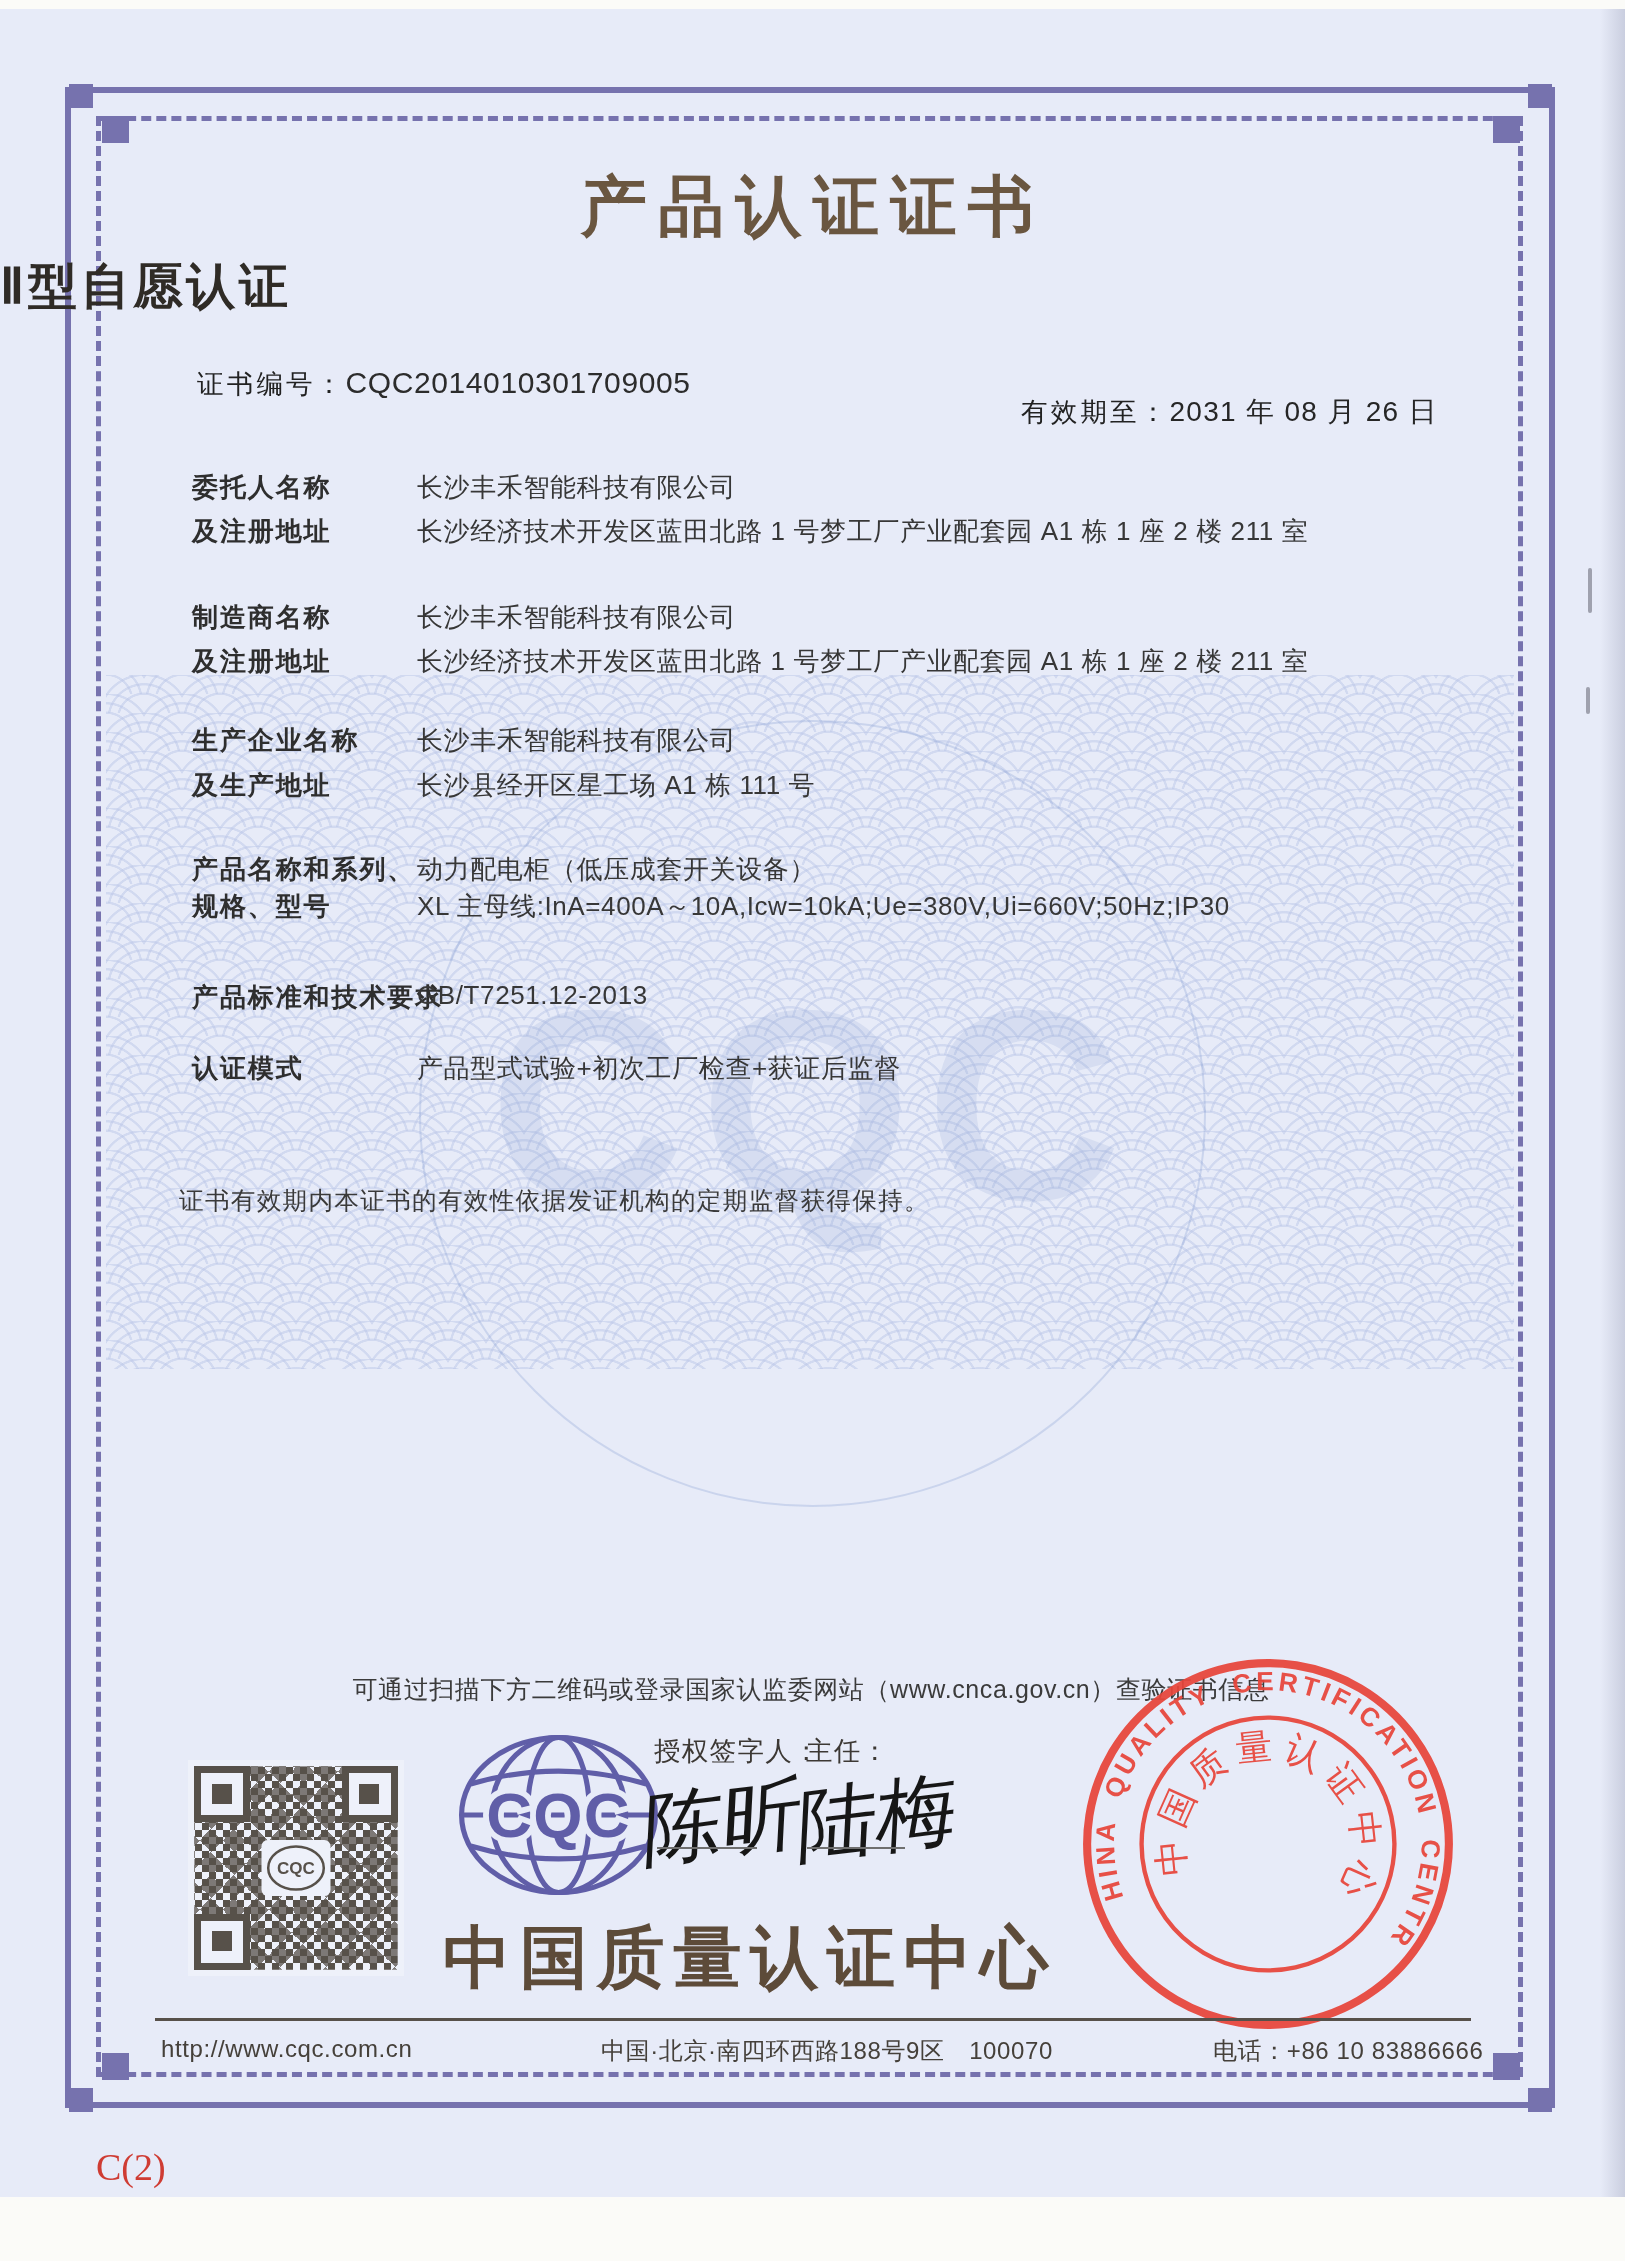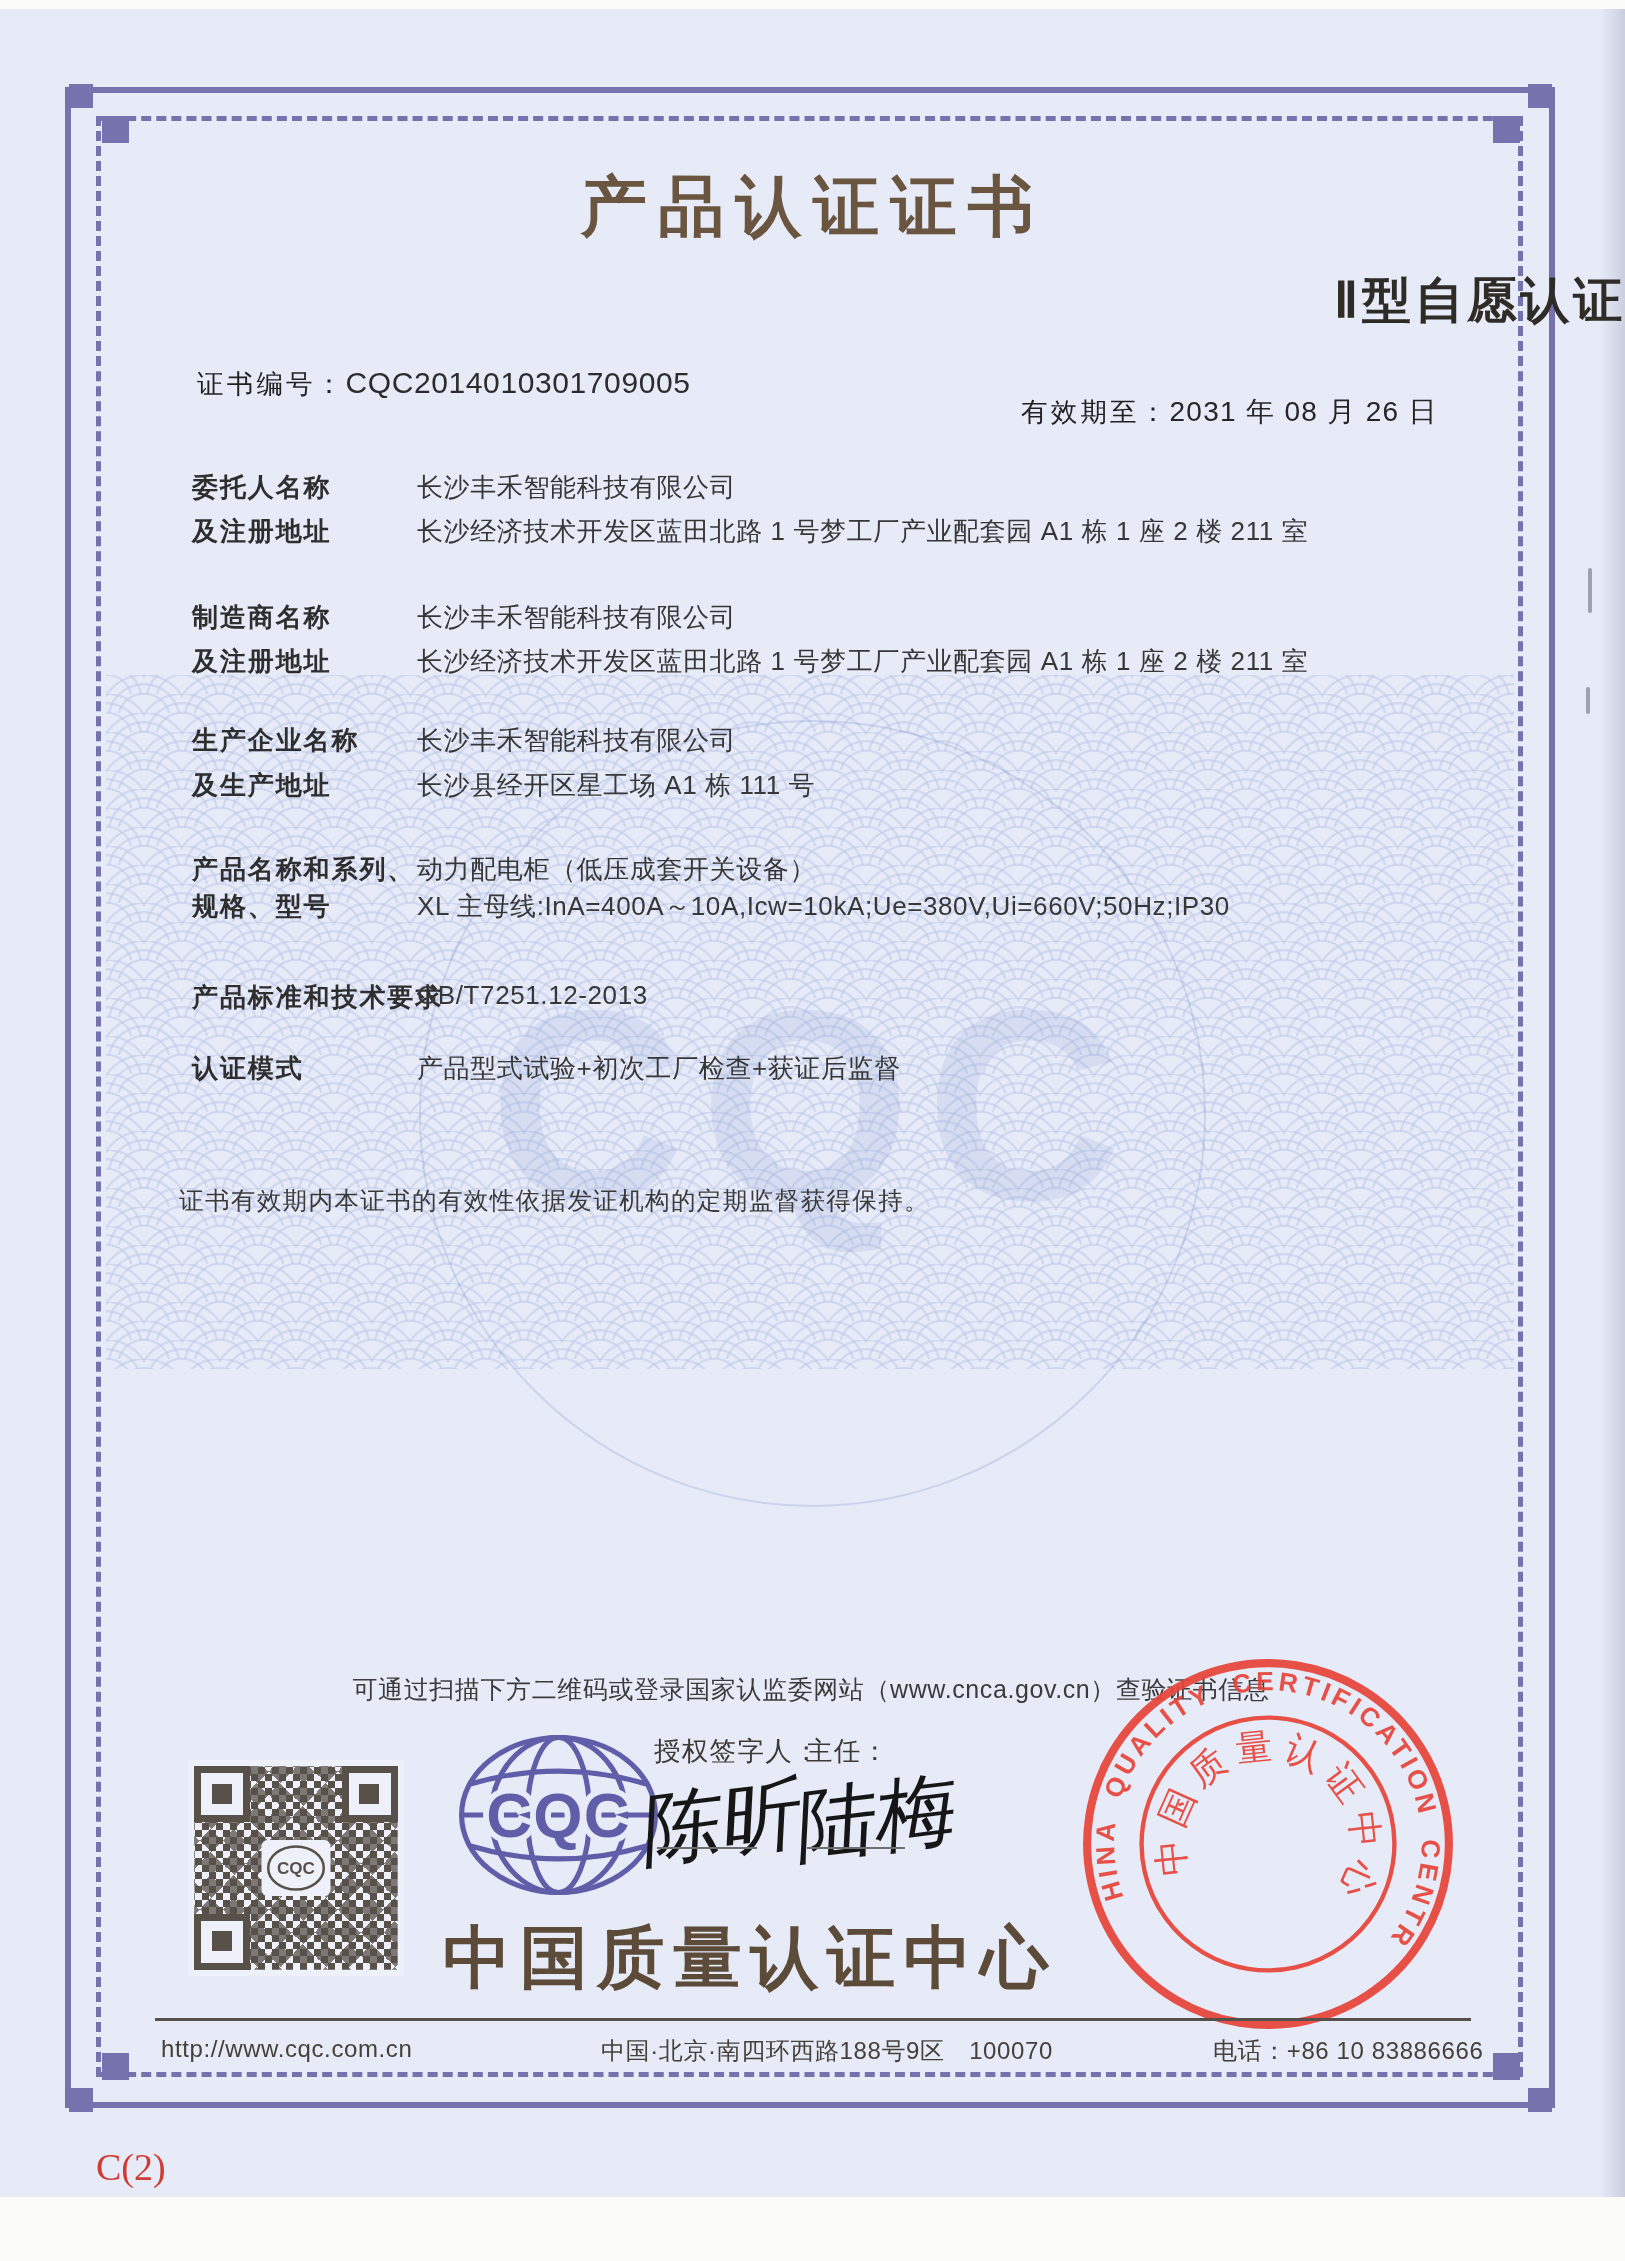--- a/index.html
+++ b/index.html
@@ -24,21 +24,21 @@
       radial-gradient(circle at 50% 118%, transparent 42%, rgba(138,158,214,.45) 43%, rgba(138,158,214,.45) 46%, transparent 47%, transparent 58%, rgba(138,158,214,.45) 59%, rgba(138,158,214,.45) 62%, transparent 63%, transparent 74%, rgba(138,158,214,.45) 75%, rgba(138,158,214,.45) 78%, transparent 79%);
     background-size:76px 38px,76px 38px;background-position:0 0,38px 19px;}
   .medallion{position:absolute;left:419px;top:720px;width:783px;height:783px;border-radius:50%;
     border:2.5px solid rgba(120,145,205,.26);}
   .wm-cqc{position:absolute;left:0;right:0;top:950px;text-align:center;font-size:271px;
     font-weight:bold;color:rgba(124,148,208,.16);letter-spacing:15px;}
 
   
   .title{position:absolute;left:0;right:0;top:162px;text-align:center;font-size:66px;
     font-weight:bold;letter-spacing:11.4px;color:#6a5640;}
-  .subtitle{position:absolute;left:0;right:0;top:268px;text-align:right;font-size:49px;
+  .subtitle{position:absolute;left:0;right:0;top:254px;text-align:left;font-size:49px;
     font-weight:bold;letter-spacing:3.8px;color:#2f2b26;}
 
   .certno{position:absolute;left:197px;top:354px;white-space:nowrap;margin-top:12px;}
   .certno .k{font-family:"Liberation Serif",serif;font-size:26.5px;letter-spacing:3.2px;color:#222;}
   .certno .v{font-size:30px;color:#2c2c2c;letter-spacing:0.6px;}
 
   .dateline{position:absolute;left:1021px;white-space:nowrap;}
   .dateline .k{font-family:"Liberation Serif",serif;font-size:26.5px;letter-spacing:3.2px;color:#222;}
   .dateline .v{font-size:28px;color:#262626;letter-spacing:1.3px;}
 

